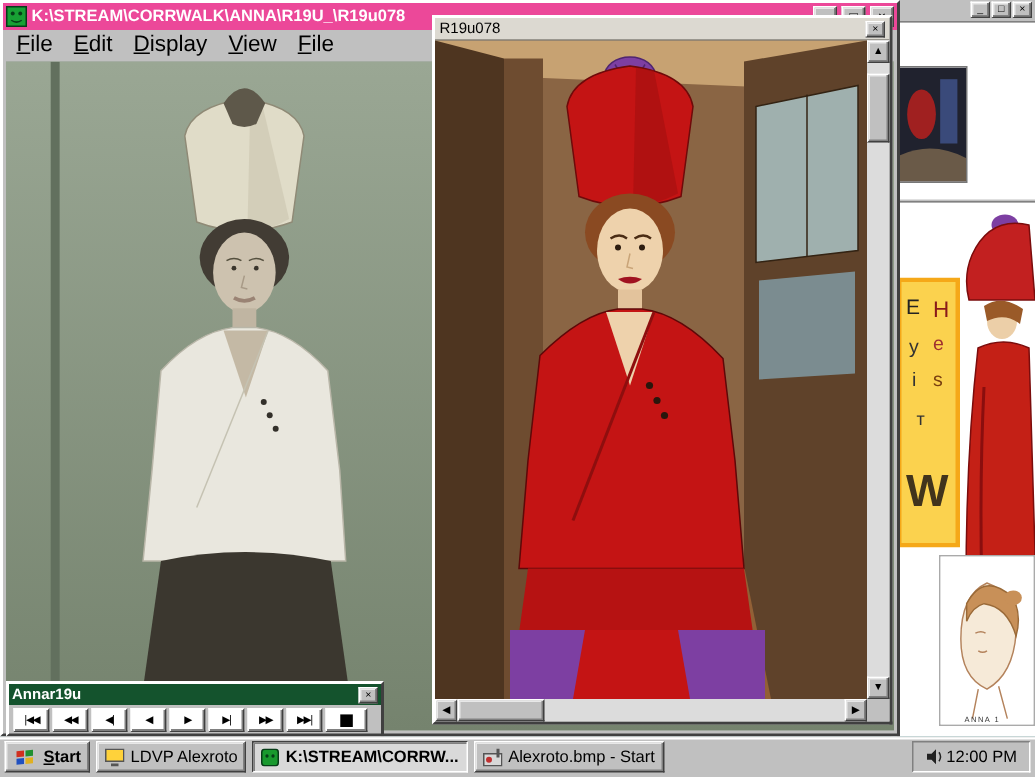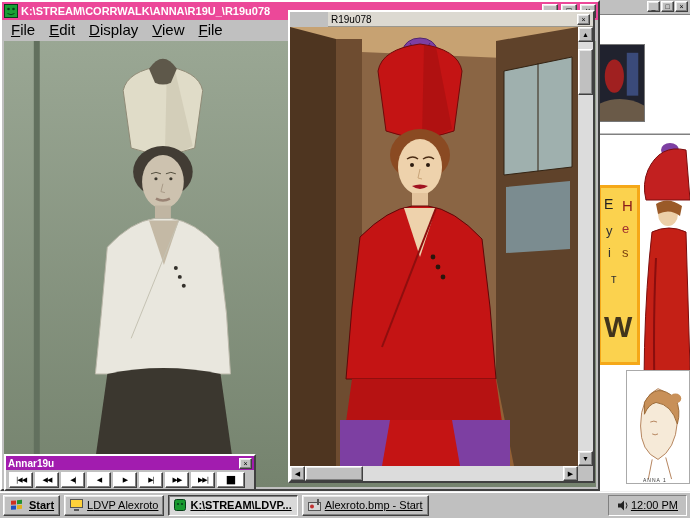--- a/index.html
+++ b/index.html
@@ -30,49 +30,49 @@
   .main-win { position:absolute; left:0; top:0; width:600px; height:491px; z-index:1; }
   .titlebar { height:18px; background:#ec4899; display:flex; align-items:center; gap:3px; padding:0 2px; }
   .titlebar .title { flex:1; color:#fff; font-size:11px; font-weight:bold; white-space:nowrap; overflow:hidden; }
   .menubar { height:19px; display:flex; align-items:center; padding-left:2px; background:#c0c0c0; }
   .menu-item { font-size:15px; padding:2px 7px; color:#000; }
   .menu-item::first-letter { text-decoration:underline; }
   .client { position:absolute; left:2px; top:39px; right:2px; bottom:2px; background:#8e9c8a; overflow:hidden; }
   .client svg { display:block; width:100%; height:100%; }
 
   
-  .child-win { position:absolute; left:288px; top:10px; width:307px; height:473px; z-index:2;padding-left:38px; }
+  .child-win { position:absolute; left:288px; top:10px; width:307px; height:473px; z-index:2; }
   .child-titlebar { height:15px; background:#dcd9d1; display:flex; align-items:center; padding:0 3px;
                     border-bottom:1px solid #9a978f; }
   .child-titlebar .title { flex:1; font-size:10px; color:#000; }
   .child-canvas { position:absolute; left:0; top:15px; right:15px; bottom:15px; background:#555; }
   .child-canvas svg { display:block; width:100%; height:100%; }
   .vscroll { position:absolute; right:0; top:15px; bottom:15px; width:15px; background:#dcdcdc; }
   .hscroll { position:absolute; left:0; bottom:0; right:15px; height:15px; background:#dcdcdc; display:flex; }
   .corner  { position:absolute; right:0; bottom:0; width:15px; height:15px; background:#c0c0c0; }
   .sb-arrow { width:15px; height:15px; font-size:7px; line-height:14px; text-align:center; color:#000; flex:0 0 auto; }
   .vscroll .sb-arrow.down { position:absolute; bottom:0; }
   .v-thumb { position:absolute; left:0; top:22px; width:15px; height:46px; }
   .h-thumb { width:58px; height:15px; }
   .h-track-spacer { flex:1; }
 
   
   .player-win { position:absolute; left:4px; top:454px; width:252px; height:37px; z-index:3; }
-  .ptitle { height:14px; background:#a21caf; display:flex; align-items:center; padding:0 2px; }
+  .ptitle { height:14px; background:#14532d; display:flex; align-items:center; padding:0 2px; }
   .ptitle .title { flex:1; color:#fff; font-size:10px; font-weight:bold; }
   .pbody { height:19px; display:flex; align-items:center; gap:2px; padding:1px 3px; }
   .pbtn { width:24px; height:16px; background:#fff; border:1px solid; border-color:#fff #404040 #404040 #fff;
           box-shadow:inset -1px -1px 0 #808080; font-size:7px; line-height:14px; text-align:center;
           color:#000; letter-spacing:-1px; font-family:"DejaVu Sans", sans-serif; }
   .pbtn.stop { width:28px; font-size:11px; letter-spacing:0; }
 
   
   .taskbar { position:absolute; left:0; bottom:0; width:690px; height:27px; background:#c0c0c0;
-             border-top:1px solid #f0f0f0; box-shadow:inset 0 1px 0 #fff; display:flex; align-items:center;
-             gap:4px; padding:2px 3px; z-index:5;text-decoration:underline; }
+             border-top:1px solid #f0f0f0; box-shadow:inset 0 1px 0 #fff; display:flex; 
+             gap:4px; padding:2px 3px; z-index:5; }
   .task-btn { height:21px; display:flex; align-items:center; gap:4px; padding:0 5px; font-size:11px;
               color:#000; white-space:nowrap; }
   .task-btn .lbl::first-letter { text-decoration:none; }
   .start-btn { font-weight:bold; }
   .start-btn .lbl::first-letter { text-decoration:underline; }
   .task-btn.active { border-color:#404040 #fff #fff #404040; box-shadow:inset 1px 1px 0 #808080;
                      background:#d9d9d9; font-weight:bold; }
   .tray { margin-left:auto; height:21px; display:flex; align-items:center; gap:2px; padding:0 8px;
           border:1px solid; border-color:#808080 #fff #fff #808080; font-size:11px; }
   .task-icon { flex:0 0 auto; display:block; }
@@ -284,21 +284,21 @@
       </svg>
       <span class="lbl">LDVP Alexroto</span>
     </div>
 
     <div class="task-btn btn95 active">
       <svg class="task-icon" width="12" height="12" viewBox="0 0 12 12">
         <rect x="0.5" y="0.5" width="11" height="11" rx="2" fill="#18992e" stroke="#063d18"></rect>
         <circle cx="4" cy="5" r="1.1" fill="#063d18"></circle>
         <circle cx="8" cy="5" r="1.1" fill="#063d18"></circle>
       </svg>
-      <span class="lbl">K:\STREAM\LDVP...</span>
+      <span class="lbl">K:\STREAM\CORRW...</span>
     </div>
 
     <div class="task-btn btn95">
       <svg class="task-icon" width="13" height="12" viewBox="0 0 13 12">
         <rect x="0.5" y="3.5" width="12" height="8" fill="#d8d8d8" stroke="#555"></rect>
         <circle cx="4" cy="7.5" r="2" fill="#c03030"></circle>
         <rect x="9" y="0" width="2" height="6" fill="#555"></rect>
       </svg>
       <span class="lbl">Alexroto.bmp - Start</span>
     </div>

